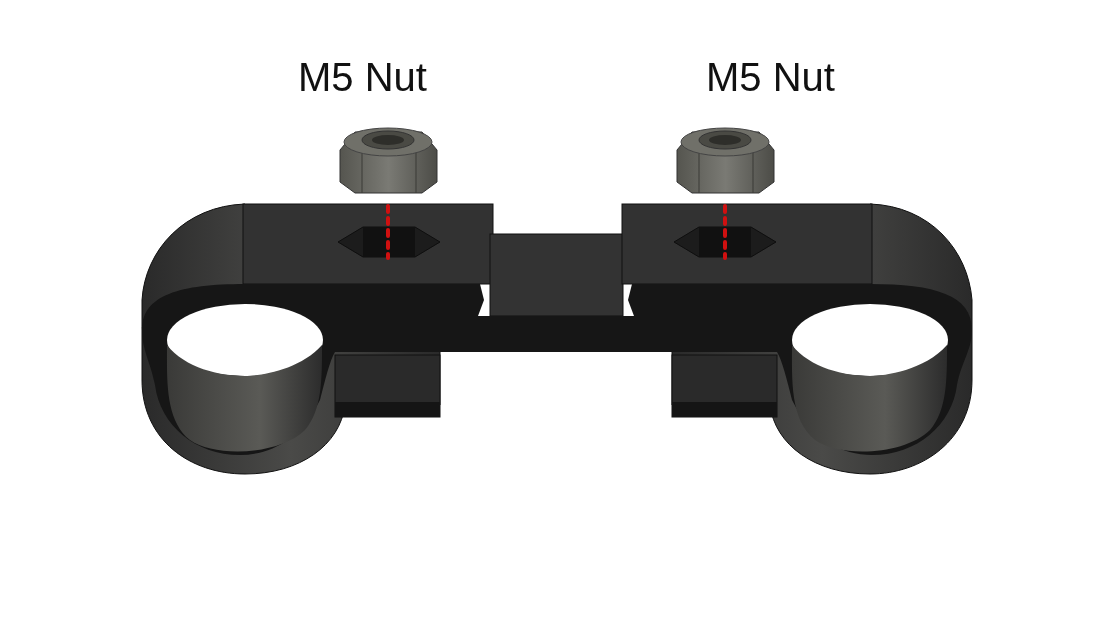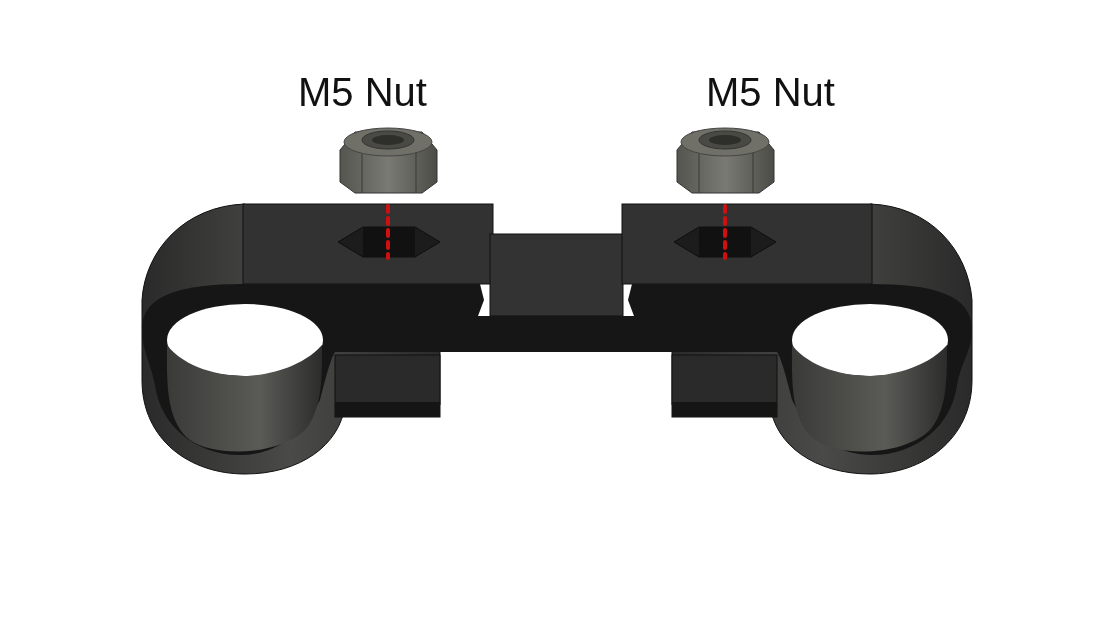--- a/index.html
+++ b/index.html
@@ -1,17 +1,17 @@
 <!DOCTYPE html>
 <html><head>
 <meta charset="utf-8">
 <style>
   html, body { margin: 0; padding: 0; background: #ffffff; }
   body { width: 1111px; height: 625px; position: relative; overflow: hidden; font-family: "Liberation Sans", sans-serif; }
-  .label { position: absolute; top: 68px; font-size: 40px; color: #111111; letter-spacing: 0px; line-height: 48px; }
+  .label { position: absolute; top: 53px; font-size: 40px; color: #111111; letter-spacing: 0px; line-height: 48px; }
   svg { position: absolute; left: 0; top: 0; }
 </style>
 </head>
 <body>
 
 <div class="label" style="left:298px;">M5 Nut</div>
 <div class="label" style="left:706px;">M5 Nut</div>
 
 <svg width="1111" height="625" viewBox="0 0 1111 625">
   <defs>

